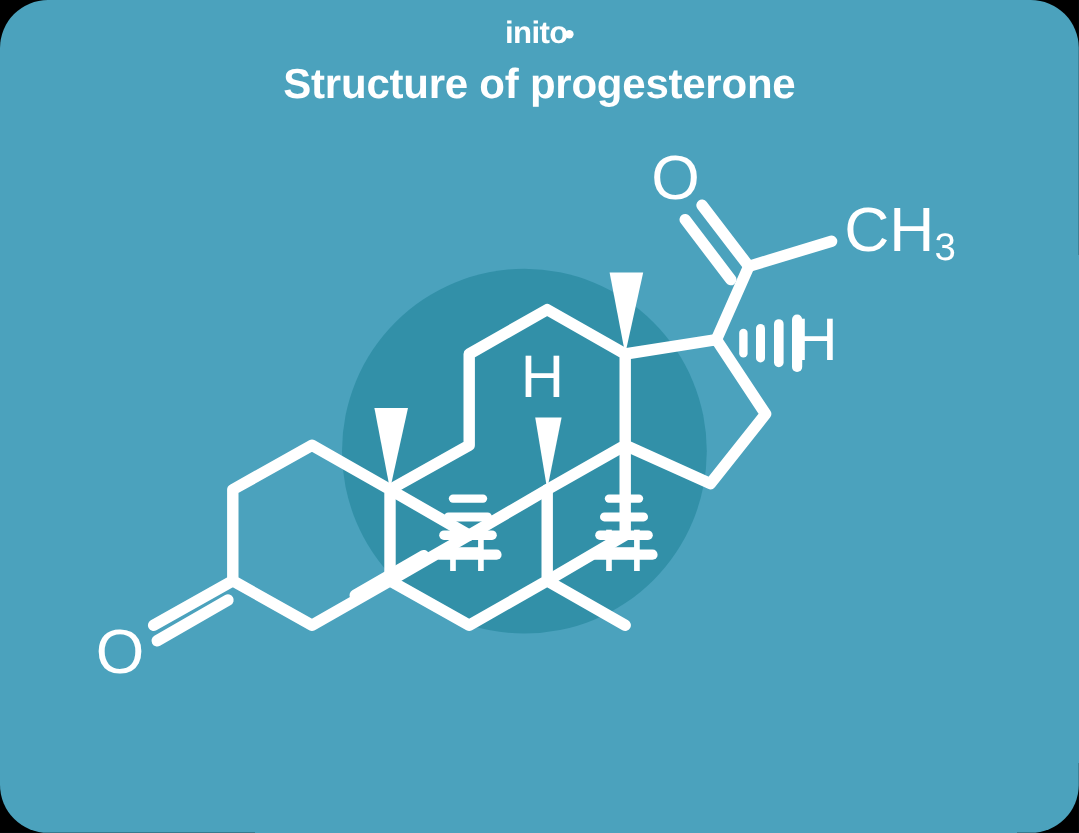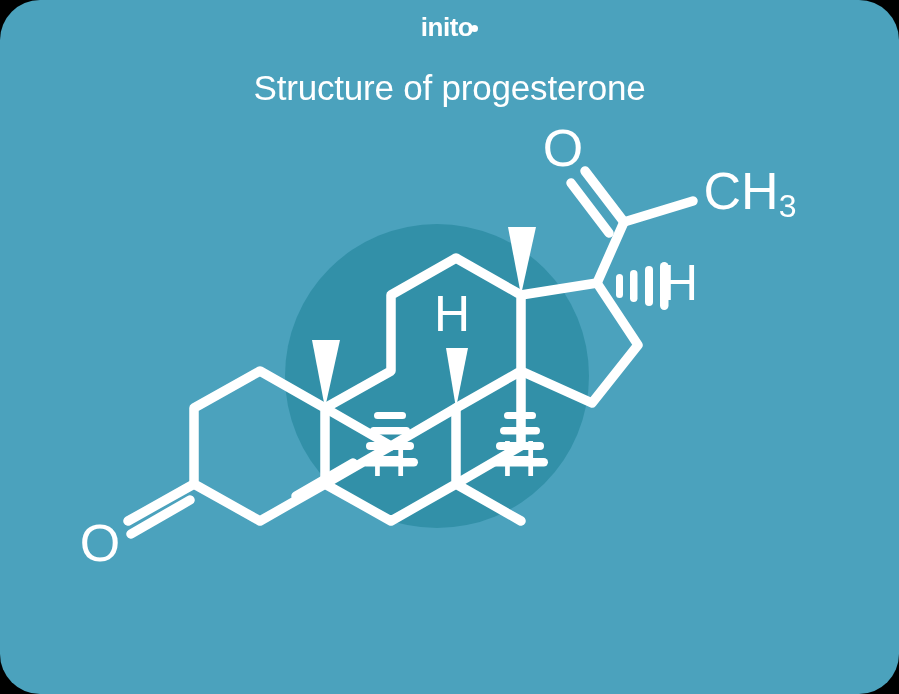--- a/index.html
+++ b/index.html
@@ -27,25 +27,24 @@
     background:#ffffff;
     vertical-align:middle;
     margin-left:-2px;
     margin-bottom:2px;
   }
   #title{
     position:absolute;left:0;top:50px;width:899px;
     text-align:center;
     color:#ffffff;
     font-size:35px;
-    font-weight:400;
+    font-weight:700;
     letter-spacing:-0.2px;
     line-height:1.2;
     user-select:none;
-    margin-top:17px;
   }
   #mol{
     position:absolute;left:0;top:0;width:899px;height:694px;
   }
   .lbl{
     fill:#ffffff;
     font-family:"Liberation Sans", sans-serif;
     font-weight:400;
     text-anchor:middle;
     dominant-baseline:middle;

